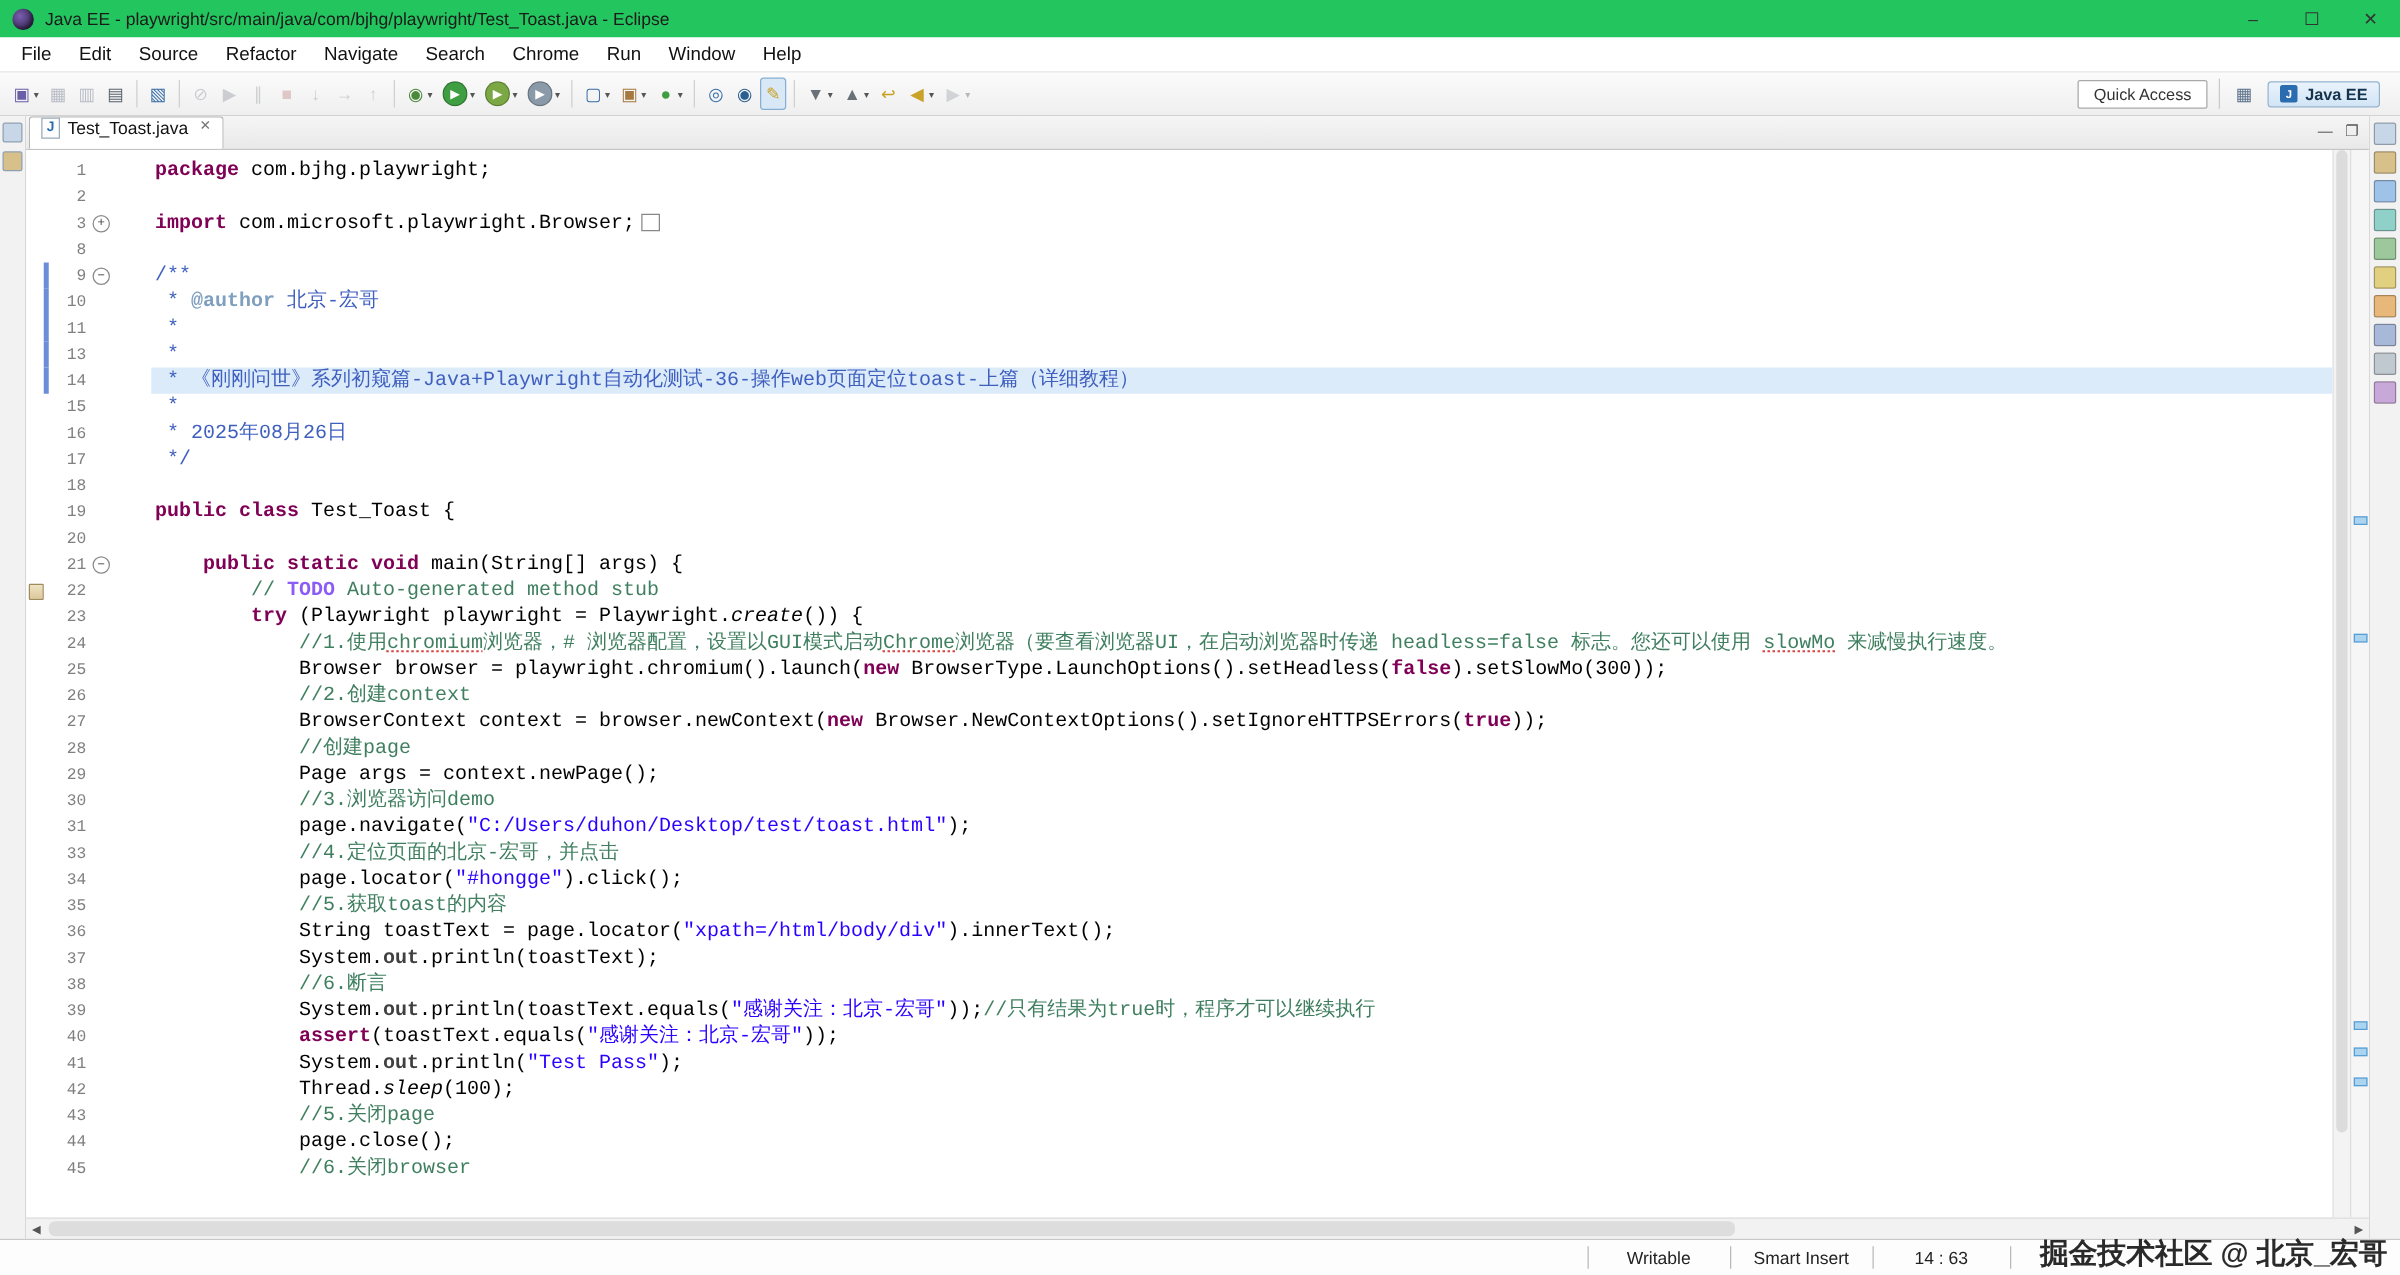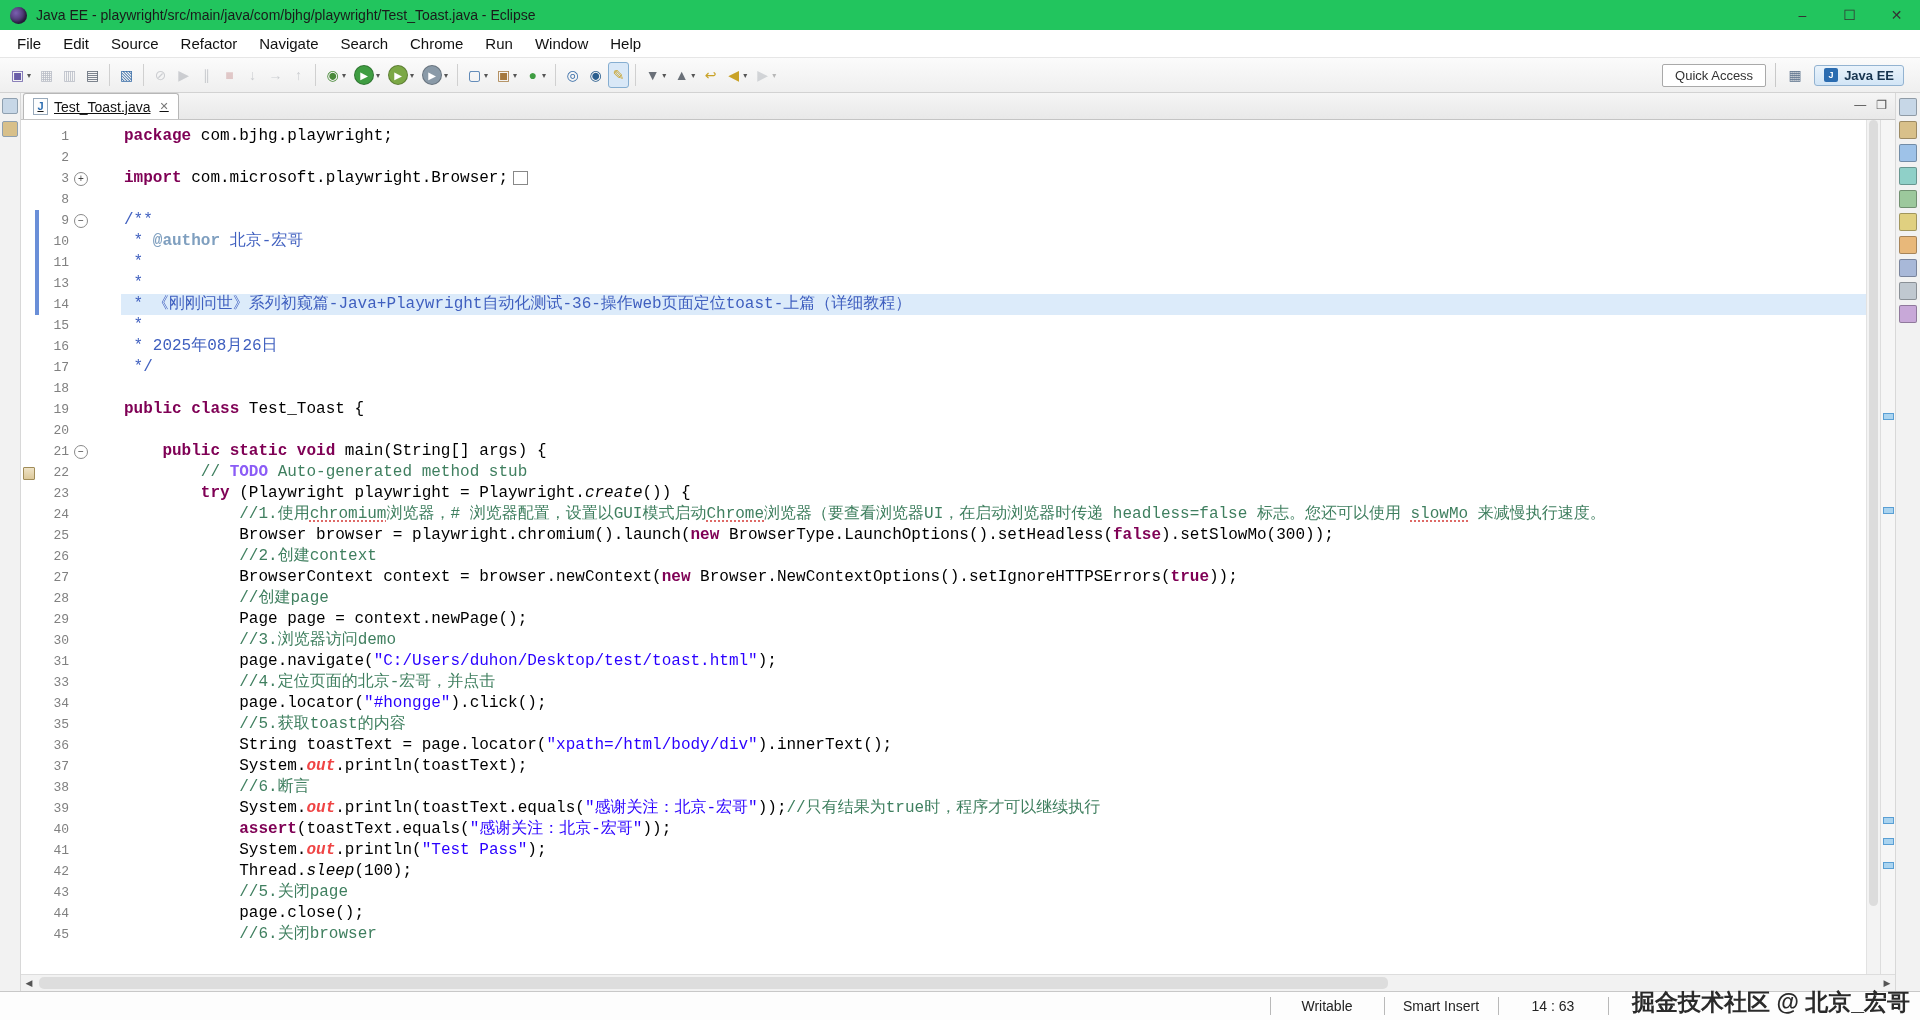--- a/index.html
+++ b/index.html
@@ -50,22 +50,22 @@
   .left-strip{width:20px;background:#f2f2f2;border-right:1px solid #d8d8d8;display:flex;
     flex-direction:column;align-items:center;gap:7px;padding-top:5px;flex:0 0 auto;}
   .ls-icon{width:14px;height:14px;border:1px solid #8fa0b0;border-radius:2px;}
   .right-strip{width:24px;background:#f2f2f2;border-left:1px solid #d8d8d8;display:flex;
     flex-direction:column;align-items:center;gap:5px;padding-top:5px;flex:0 0 auto;}
   .rs-icon{width:16px;height:16px;border-radius:2px;border:1px solid rgba(0,0,0,.28);}
 
   .editor-area{flex:1;display:flex;flex-direction:column;min-width:0;}
   .tabbar{height:26px;background:linear-gradient(#f5f5f5,#e9e9e9);border-bottom:1px solid #c4c4c4;
     display:flex;align-items:flex-end;padding-left:2px;position:relative;flex:0 0 auto;}
-  .tab{height:25px;display:flex;align-items:center;gap:6px;padding:0 9px;background:#fff;
-    border:1px solid #b7b7b7;border-bottom:none;border-radius:3px 3px 0 0;font-size:14px;text-decoration:underline;}
+  .tab{height:25px;display:flex;align-items:flex-start;gap:6px;padding:0 9px;background:#fff;
+    border:1px solid #b7b7b7;border-bottom:none;border-radius:3px 3px 0 0;font-size:14px;}
   .java-file-icon{width:13px;height:15px;background:#fdfdfd;border:1px solid #9ab;
     color:#2b6cb0;font:bold 11px/14px "Liberation Sans",sans-serif;text-align:center;}
   .java-file-icon::after{content:"J";}
   .tab-close{color:#777;font-size:11px;margin-left:3px;}
   .tab-controls{position:absolute;right:8px;top:5px;display:flex;gap:10px;color:#555;font-size:12px;}
 
   .editor-body{flex:1;display:flex;min-height:0;}
   .code-scroll{flex:1;overflow:hidden;background:#fff;padding-top:6px;min-width:0;}
 
   .row{display:flex;height:21px;line-height:21px;white-space:pre;
@@ -83,21 +83,21 @@
   .row.current .codecell{background:#dcebfa;}
 
   .kw{color:#7f0055;font-weight:bold;}
   .pl{color:#000;}
   .cmt{color:#3f7f5f;}
   .sq{color:#3f7f5f;text-decoration:underline dotted #d64541;text-underline-offset:3px;}
   .jdoc{color:#3f5fbf;}
   .jtag{color:#7f9fbf;font-weight:bold;}
   .str{color:#2a00ff;}
   .it{color:#000;font-style:italic;}
-  .sf{color:#ef4444;font-weight:bold;font-style:italic;}
+  .sf{color:#404040;font-weight:bold;}
   .todo{color:#8b5cf6;font-weight:bold;}
   .fold-box{display:inline-block;width:13px;height:12px;border:1px solid #888;background:#fff;
     margin-left:5px;vertical-align:middle;}
 
   .vscroll{width:13px;background:#f3f3f3;border-left:1px solid #e2e2e2;position:relative;flex:0 0 auto;}
   .vthumb{position:absolute;left:2px;right:2px;top:0;height:92%;background:#dcdcdc;border-radius:5px;}
   .overview-ruler{width:14px;background:#f6f6f6;border-left:1px solid #ddd;position:relative;flex:0 0 auto;}
   .ov-mark{position:absolute;left:2px;width:9px;height:5px;background:#aad4f0;border:1px solid #5a9fd4;}
 
   .hscroll{height:16px;background:#f2f2f2;border-top:1px solid #ddd;position:relative;
@@ -293,21 +293,21 @@
             <div class="row"><div class="ann"></div><div class="qd"></div><div class="ln">19</div><div class="foldc"></div><div class="codecell"><span class="kw">public</span><span class="pl"> </span><span class="kw">class</span><span class="pl"> Test_Toast {</span></div></div>
             <div class="row"><div class="ann"></div><div class="qd"></div><div class="ln">20</div><div class="foldc"></div><div class="codecell"></div></div>
             <div class="row"><div class="ann"></div><div class="qd"></div><div class="ln">21</div><div class="foldc"><span class="fold-dot">−</span></div><div class="codecell"><span class="pl">    </span><span class="kw">public</span><span class="pl"> </span><span class="kw">static</span><span class="pl"> </span><span class="kw">void</span><span class="pl"> main(String[] args) {</span></div></div>
             <div class="row"><div class="ann"><span class="todo-marker"></span></div><div class="qd"></div><div class="ln">22</div><div class="foldc"></div><div class="codecell"><span class="cmt">        // </span><span class="todo">TODO</span><span class="cmt"> Auto-generated method stub</span></div></div>
             <div class="row"><div class="ann"></div><div class="qd"></div><div class="ln">23</div><div class="foldc"></div><div class="codecell"><span class="pl">        </span><span class="kw">try</span><span class="pl"> (Playwright playwright = Playwright.</span><span class="it">create</span><span class="pl">()) {</span></div></div>
             <div class="row"><div class="ann"></div><div class="qd"></div><div class="ln">24</div><div class="foldc"></div><div class="codecell"><span class="cmt">            //1.使用</span><span class="sq">chromium</span><span class="cmt">浏览器，# 浏览器配置，设置以GUI模式启动</span><span class="sq">Chrome</span><span class="cmt">浏览器（要查看浏览器UI，在启动浏览器时传递 headless=false 标志。您还可以使用 </span><span class="sq">slowMo</span><span class="cmt"> 来减慢执行速度。</span></div></div>
             <div class="row"><div class="ann"></div><div class="qd"></div><div class="ln">25</div><div class="foldc"></div><div class="codecell"><span class="pl">            Browser browser = playwright.chromium().launch(</span><span class="kw">new</span><span class="pl"> BrowserType.LaunchOptions().setHeadless(</span><span class="kw">false</span><span class="pl">).setSlowMo(300));</span></div></div>
             <div class="row"><div class="ann"></div><div class="qd"></div><div class="ln">26</div><div class="foldc"></div><div class="codecell"><span class="cmt">            //2.创建context</span></div></div>
             <div class="row"><div class="ann"></div><div class="qd"></div><div class="ln">27</div><div class="foldc"></div><div class="codecell"><span class="pl">            BrowserContext context = browser.newContext(</span><span class="kw">new</span><span class="pl"> Browser.NewContextOptions().setIgnoreHTTPSErrors(</span><span class="kw">true</span><span class="pl">));</span></div></div>
             <div class="row"><div class="ann"></div><div class="qd"></div><div class="ln">28</div><div class="foldc"></div><div class="codecell"><span class="cmt">            //创建page</span></div></div>
-            <div class="row"><div class="ann"></div><div class="qd"></div><div class="ln">29</div><div class="foldc"></div><div class="codecell"><span class="pl">            Page page = context.newPage();</span></div></div>
+            <div class="row"><div class="ann"></div><div class="qd"></div><div class="ln">29</div><div class="foldc"></div><div class="codecell"><span class="pl">            Page args = context.newPage();</span></div></div>
             <div class="row"><div class="ann"></div><div class="qd"></div><div class="ln">30</div><div class="foldc"></div><div class="codecell"><span class="cmt">            //3.浏览器访问demo</span></div></div>
             <div class="row"><div class="ann"></div><div class="qd"></div><div class="ln">31</div><div class="foldc"></div><div class="codecell"><span class="pl">            page.navigate(</span><span class="str">"C:/Users/duhon/Desktop/test/toast.html"</span><span class="pl">);</span></div></div>
             <div class="row"><div class="ann"></div><div class="qd"></div><div class="ln">33</div><div class="foldc"></div><div class="codecell"><span class="cmt">            //4.定位页面的北京-宏哥，并点击</span></div></div>
             <div class="row"><div class="ann"></div><div class="qd"></div><div class="ln">34</div><div class="foldc"></div><div class="codecell"><span class="pl">            page.locator(</span><span class="str">"#hongge"</span><span class="pl">).click();</span></div></div>
             <div class="row"><div class="ann"></div><div class="qd"></div><div class="ln">35</div><div class="foldc"></div><div class="codecell"><span class="cmt">            //5.获取toast的内容</span></div></div>
             <div class="row"><div class="ann"></div><div class="qd"></div><div class="ln">36</div><div class="foldc"></div><div class="codecell"><span class="pl">            String toastText = page.locator(</span><span class="str">"xpath=/html/body/div"</span><span class="pl">).innerText();</span></div></div>
             <div class="row"><div class="ann"></div><div class="qd"></div><div class="ln">37</div><div class="foldc"></div><div class="codecell"><span class="pl">            System.</span><span class="sf">out</span><span class="pl">.println(toastText);</span></div></div>
             <div class="row"><div class="ann"></div><div class="qd"></div><div class="ln">38</div><div class="foldc"></div><div class="codecell"><span class="cmt">            //6.断言</span></div></div>
             <div class="row"><div class="ann"></div><div class="qd"></div><div class="ln">39</div><div class="foldc"></div><div class="codecell"><span class="pl">            System.</span><span class="sf">out</span><span class="pl">.println(toastText.equals(</span><span class="str">"感谢关注：北京-宏哥"</span><span class="pl">));</span><span class="cmt">//只有结果为true时，程序才可以继续执行</span></div></div>
             <div class="row"><div class="ann"></div><div class="qd"></div><div class="ln">40</div><div class="foldc"></div><div class="codecell"><span class="pl">            </span><span class="kw">assert</span><span class="pl">(toastText.equals(</span><span class="str">"感谢关注：北京-宏哥"</span><span class="pl">));</span></div></div>

